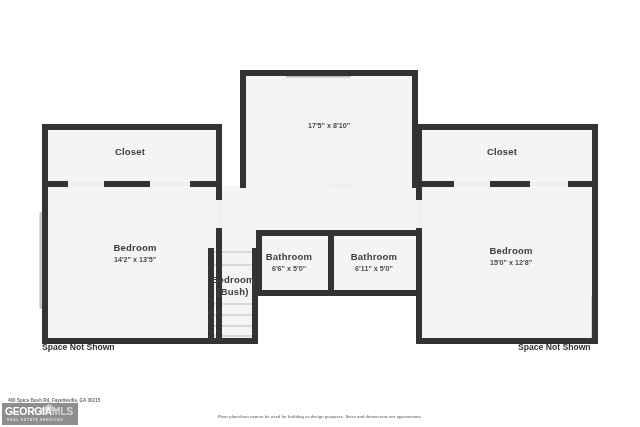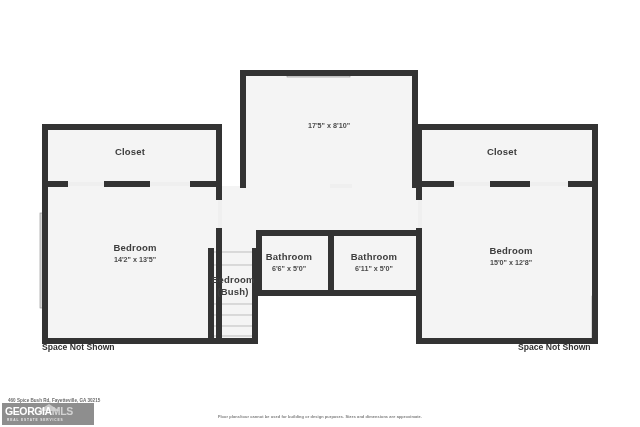--- a/index.html
+++ b/index.html
@@ -13,21 +13,21 @@
   #plan{position:absolute;left:0;top:0;width:640px;height:427px;}
   .lbl{position:absolute;text-align:center;color:#3d3d3d;line-height:1.25;
        white-space:nowrap;pointer-events:none;}
   .lbl .nm{font-size:9.5px;font-weight:700;letter-spacing:.2px;display:block;}
   .lbl .dim{font-size:7.2px;font-weight:700;display:block;margin-top:1px;color:#4a4a4a;}
   .sns{position:absolute;font-size:8.6px;font-weight:700;color:#2f2f2f;white-space:nowrap;text-align:right;}
   .footer-addr{position:absolute;left:8px;top:398px;font-size:4.6px;font-weight:700;
        color:#6b6b6b;white-space:nowrap;}
   .disclaimer{position:absolute;left:0;top:414px;width:640px;text-align:center;
        font-size:3.9px;font-weight:700;color:#7a7a7a;letter-spacing:.1px;}
-  .logo{position:absolute;left:2px;top:403px;width:92px;height:22px;
+  .logo{position:absolute;left:2px;top:403px;width:76px;height:22px;
         background:#8e8e8e;overflow:hidden;}
   .logo .l1{position:absolute;left:3px;top:3px;font-size:10.5px;font-weight:700;
         color:#ffffff;letter-spacing:-.4px;line-height:11px;}
   .logo .l1 .mls{color:#d2d2d2;}
   .logo .l2{position:absolute;left:5px;top:15px;font-size:3.2px;font-weight:700;
         color:#e8e8e8;letter-spacing:.9px;}
   .logo .roof{position:absolute;left:36px;top:1px;width:0;height:0;
         border-left:11px solid transparent;border-right:11px solid transparent;
         border-bottom:7px solid #c9c9c9;}
 </style>

